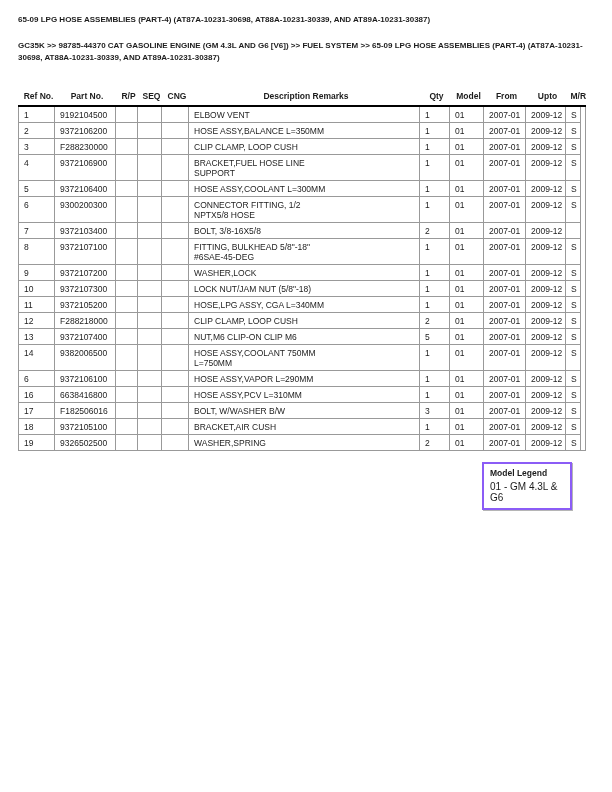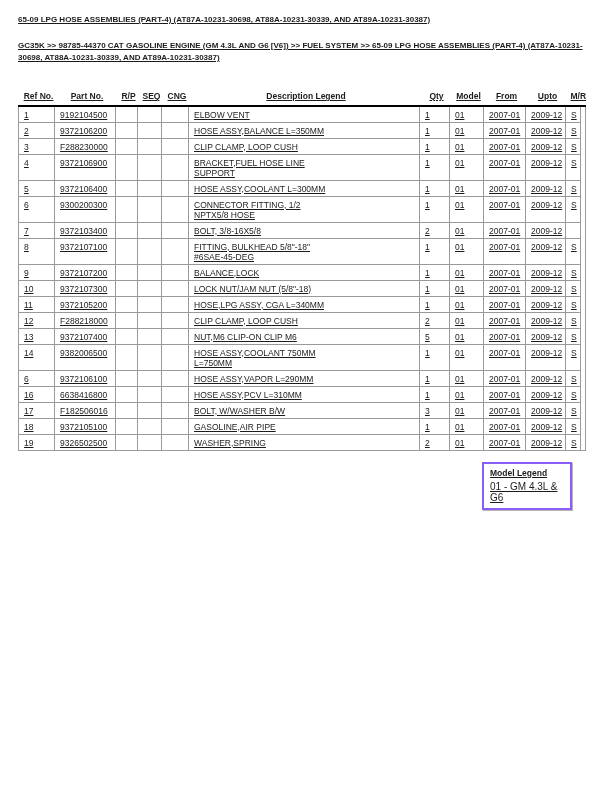--- a/index.html
+++ b/index.html
@@ -3,21 +3,21 @@
 <meta charset="utf-8">
 <style>
   * { margin: 0; padding: 0; box-sizing: border-box; }
   html, body {
     width: 612px; height: 792px;
     background: #ffffff;
     font-family: "Liberation Sans", sans-serif;
     color: #1c1c1c;
     -webkit-font-smoothing: antialiased;
   }
-  .page { width: 612px; height: 792px; padding: 14px 18px; overflow: hidden; text-decoration: underline; }
+  .page { width: 612px; height: 792px; padding: 14px 18px; overflow: hidden; }
 
   .doc-title {
     font-size: 8px; font-weight: bold; line-height: 11px;
     max-width: 576px; margin-bottom: 15px;
   }
   .breadcrumb {
     font-size: 8px; font-weight: bold; line-height: 12px;
     max-width: 576px; margin-bottom: 25px;
   }
 
@@ -78,21 +78,21 @@
         <col style="width:15px">
         <col style="width:5px">
     </colgroup>
     <thead>
       <tr>
         <th>Ref No.</th>
         <th>Part No.</th>
         <th>R/P</th>
         <th>SEQ</th>
         <th>CNG</th>
-        <th>Description Legend</th>
+        <th>Description Remarks</th>
         <th>Qty</th>
         <th>Model</th>
         <th>From</th>
         <th>Upto</th>
         <th>M/R</th>
         <th></th>
       </tr>
     </thead>
     <tbody>
         <tr>
@@ -209,21 +209,21 @@
           <td>2009-12</td>
           <td>S</td>
           <td class="spacer"></td>
         </tr>
         <tr>
           <td>9</td>
           <td>9372107200</td>
           <td></td>
           <td></td>
           <td></td>
-          <td class="desc">BALANCE,LOCK</td>
+          <td class="desc">WASHER,LOCK</td>
           <td>1</td>
           <td>01</td>
           <td>2007-01</td>
           <td>2009-12</td>
           <td>S</td>
           <td class="spacer"></td>
         </tr>
         <tr>
           <td>10</td>
           <td>9372107300</td>
@@ -336,21 +336,21 @@
           <td>2009-12</td>
           <td>S</td>
           <td class="spacer"></td>
         </tr>
         <tr>
           <td>18</td>
           <td>9372105100</td>
           <td></td>
           <td></td>
           <td></td>
-          <td class="desc">GASOLINE,AIR PIPE</td>
+          <td class="desc">BRACKET,AIR CUSH</td>
           <td>1</td>
           <td>01</td>
           <td>2007-01</td>
           <td>2009-12</td>
           <td>S</td>
           <td class="spacer"></td>
         </tr>
         <tr>
           <td>19</td>
           <td>9326502500</td>

